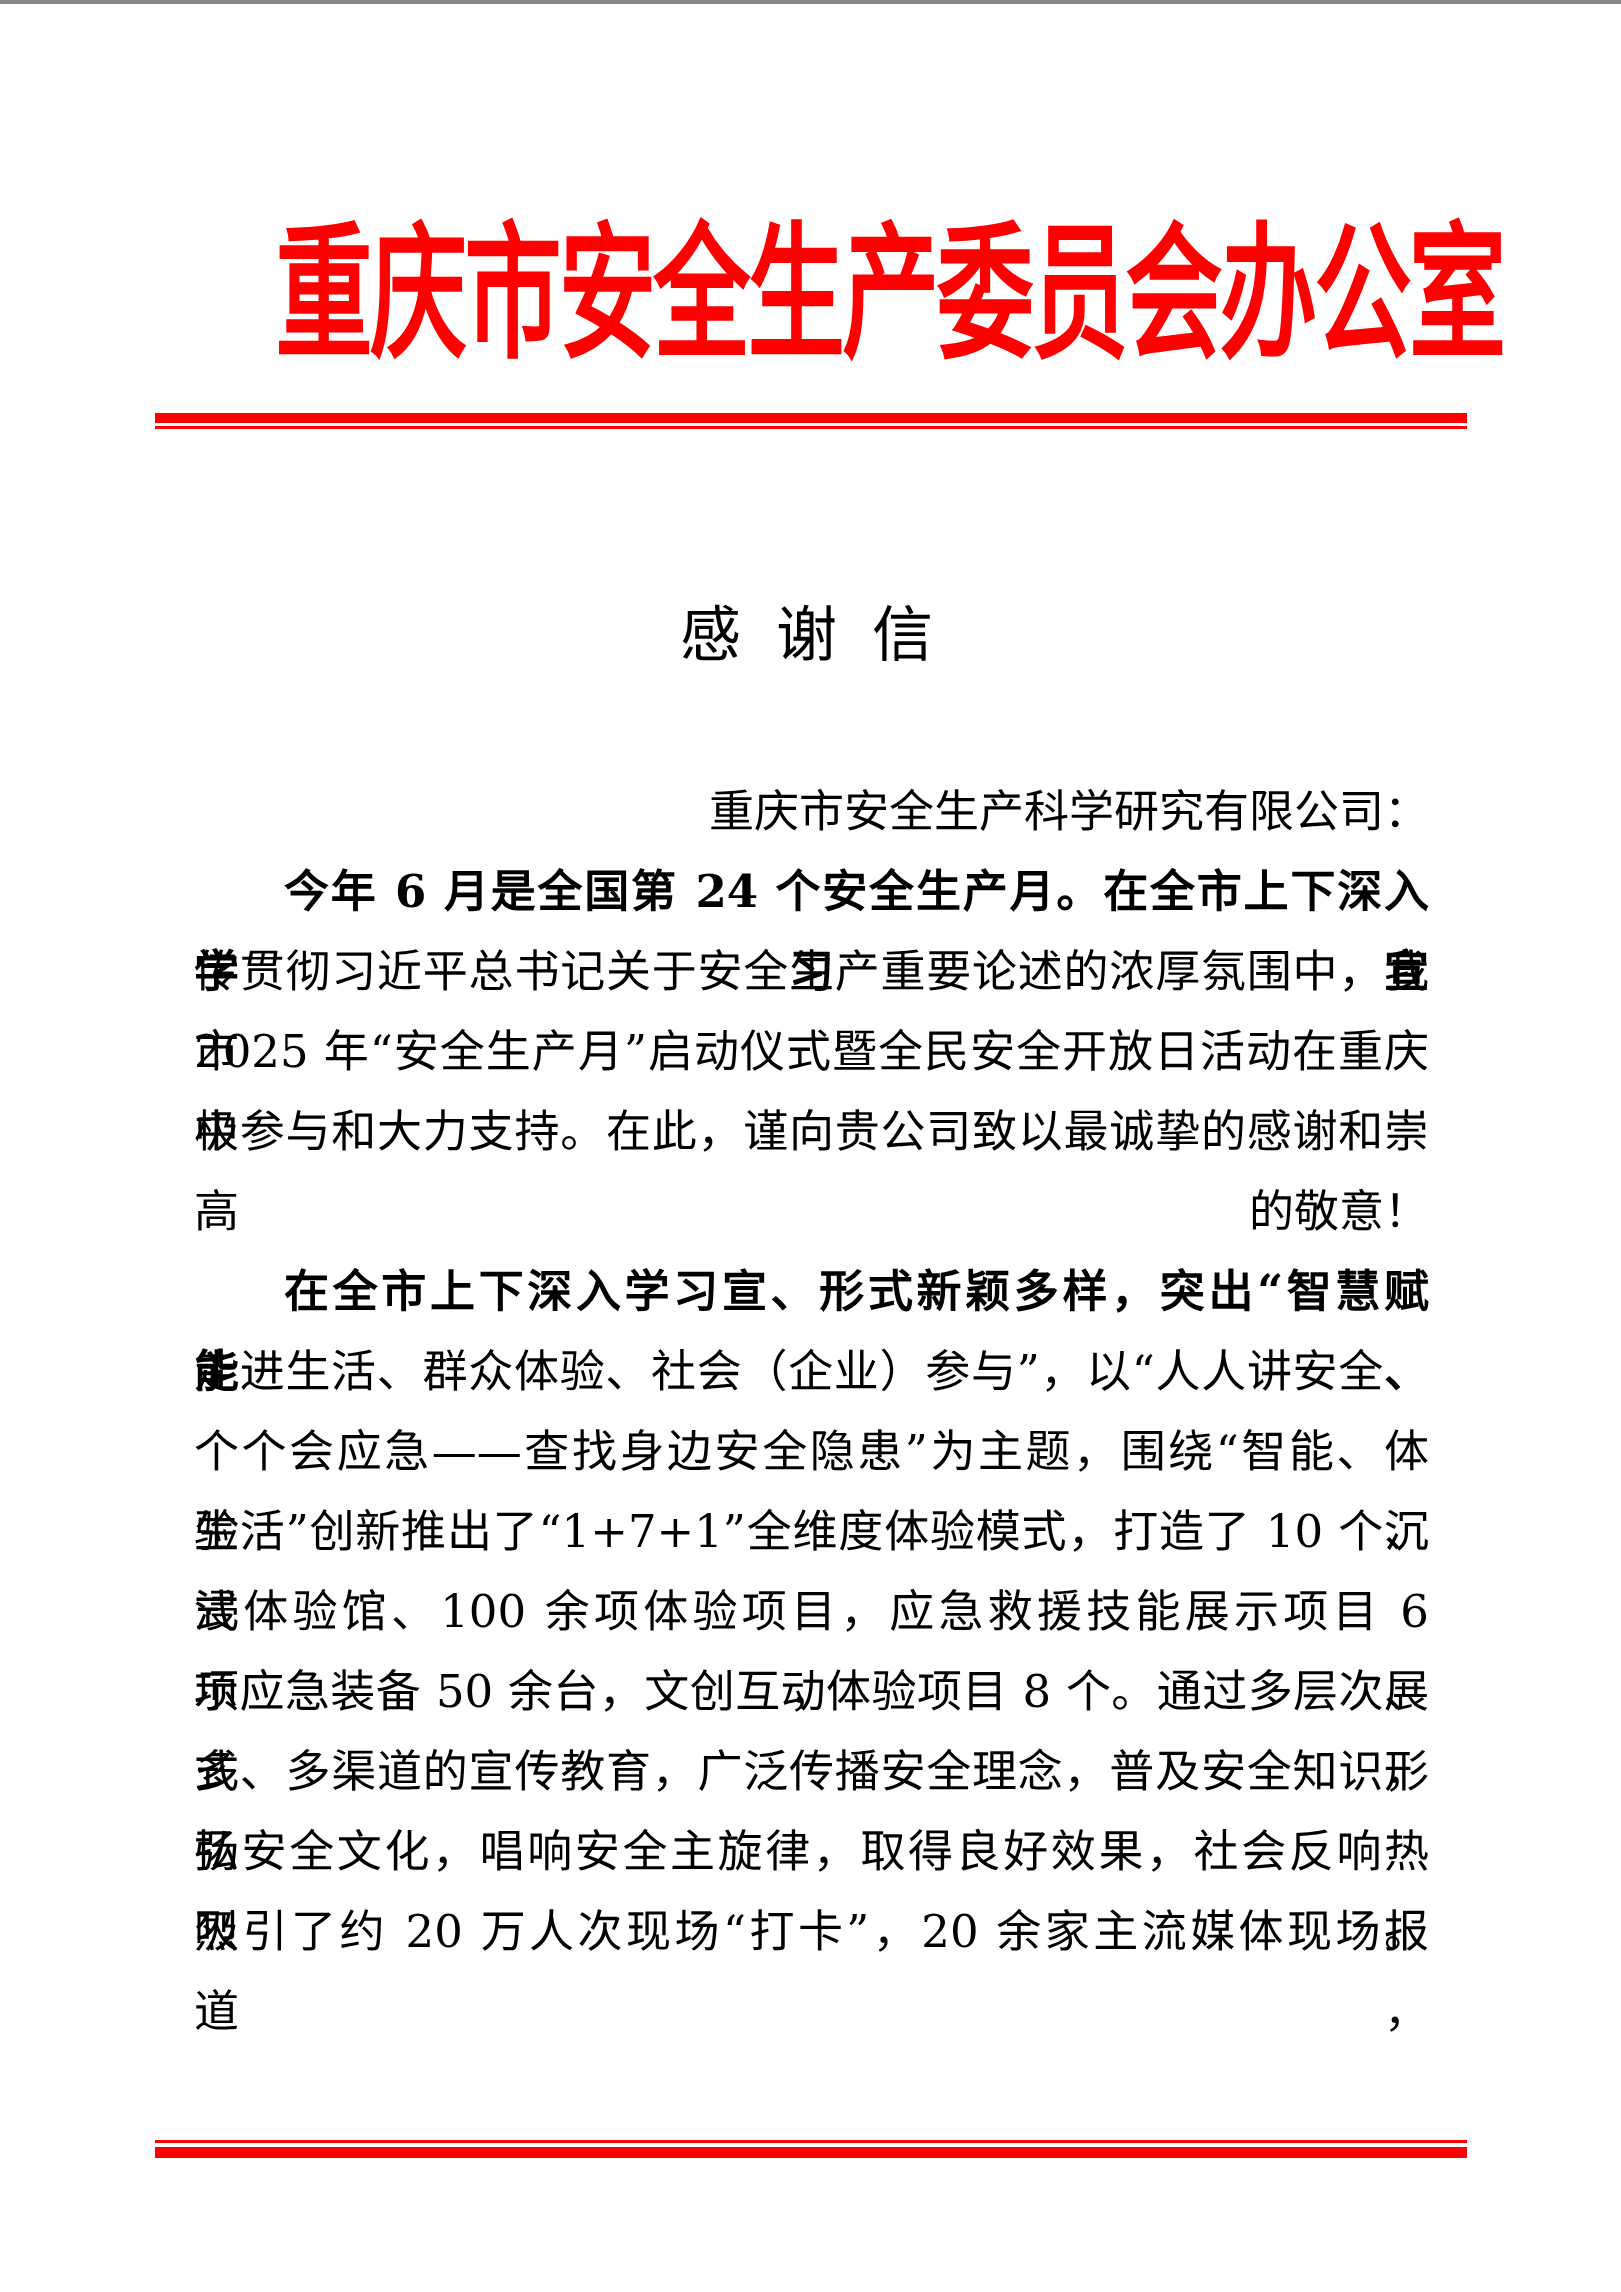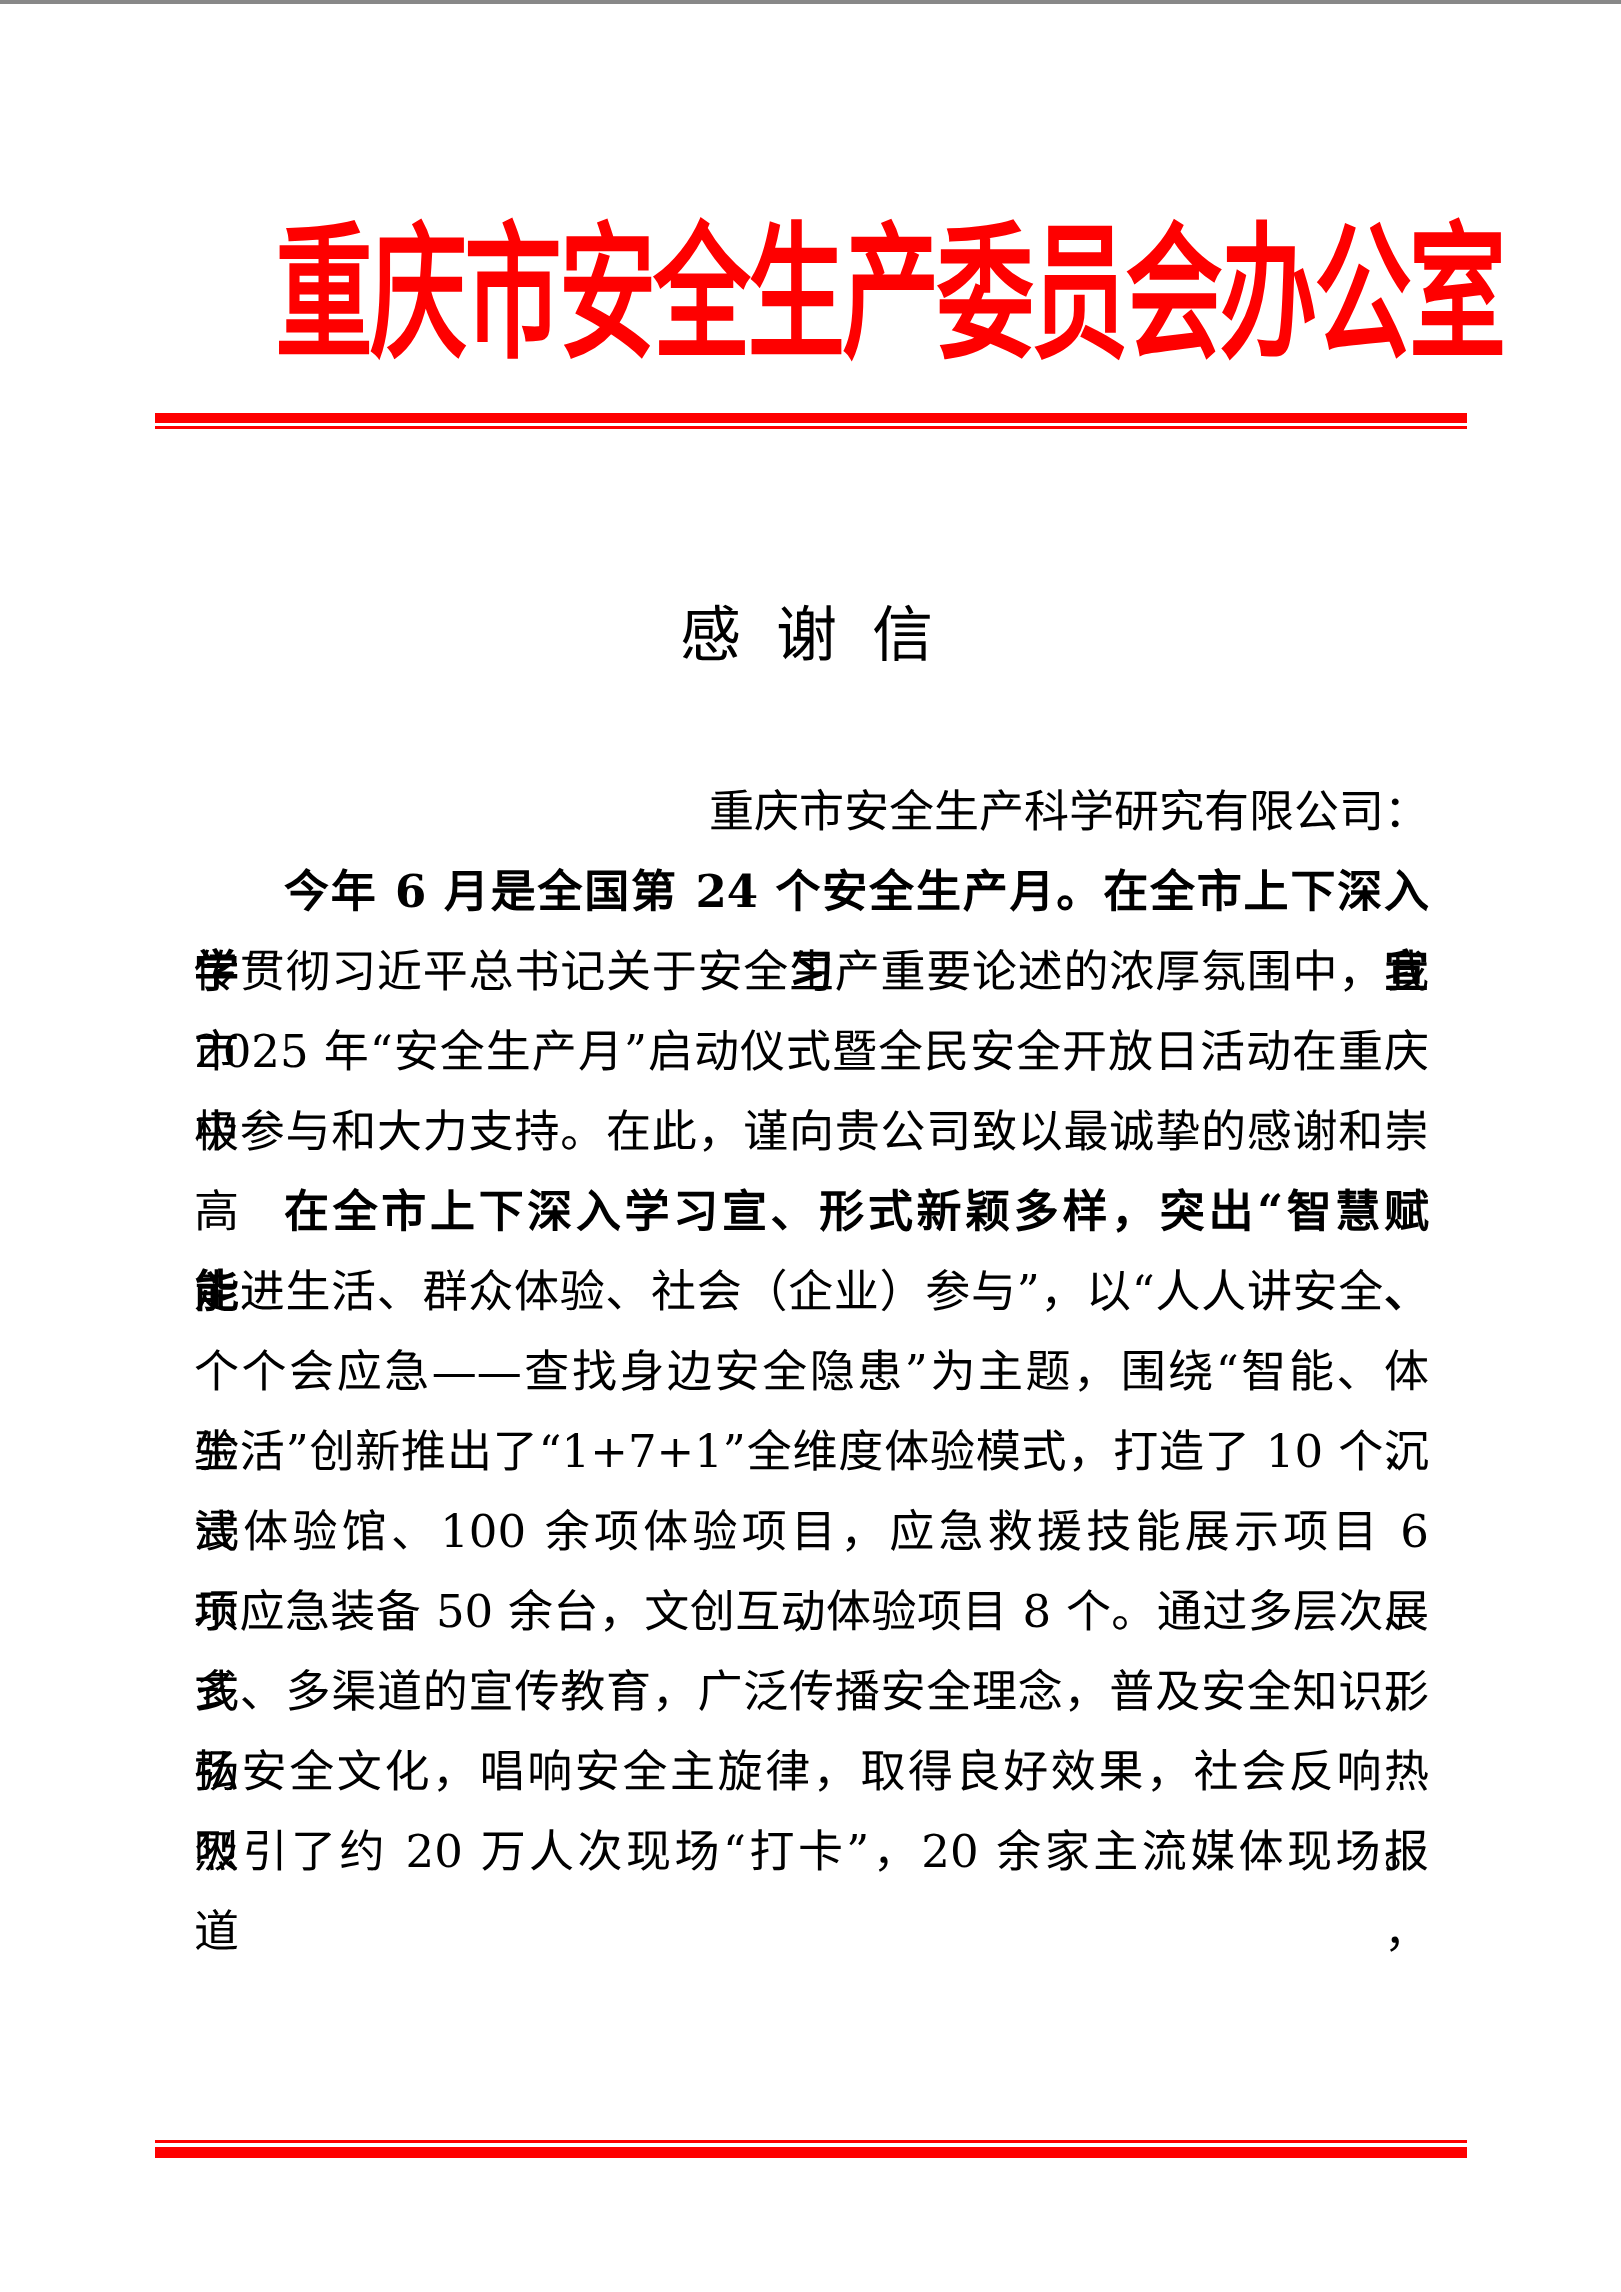--- a/index.html
+++ b/index.html
@@ -79,20 +79,21 @@
   <div class="rule rule-top-thin"></div>
 
   <div class="title">感 谢 信</div>
 
   <div class="body">
     <div class="line">重庆市安全生产科学研究有限公司：</div>
     <div class="line fill indent">今年 6 月是全国第 24 个安全生产月。在全市上下深入学习宣</div>
     <div class="line fill">传贯彻习近平总书记关于安全生产重要论述的浓厚氛围中，我市</div>
     <div class="line fill">2025 年“安全生产月”启动仪式暨全民安全开放日活动在重庆中</div>
     <div class="line fill">极参与和大力支持。在此，谨向贵公司致以最诚挚的感谢和崇高</div>
+    <div class="line">的敬意！</div>
     <div class="line fill indent">在全市上下深入学习宣、形式新颖多样，突出“智慧赋能、</div>
     <div class="line fill">走进生活、群众体验、社会（企业）参与”，以“人人讲安全、</div>
     <div class="line fill">个个会应急——查找身边安全隐患”为主题，围绕“智能、体验、</div>
     <div class="line fill">生活”创新推出了“1+7+1”全维度体验模式，打造了 10 个沉浸</div>
     <div class="line fill">式体验馆、100 余项体验项目，应急救援技能展示项目 6 项，展</div>
     <div class="line fill">示应急装备 50 余台，文创互动体验项目 8 个。通过多层次、多形</div>
     <div class="line fill">式、多渠道的宣传教育，广泛传播安全理念，普及安全知识，弘</div>
     <div class="line fill">扬安全文化，唱响安全主旋律，取得良好效果，社会反响热烈。</div>
     <div class="line fill">吸引了约 20 万人次现场“打卡”，20 余家主流媒体现场报道，</div>
   </div>

